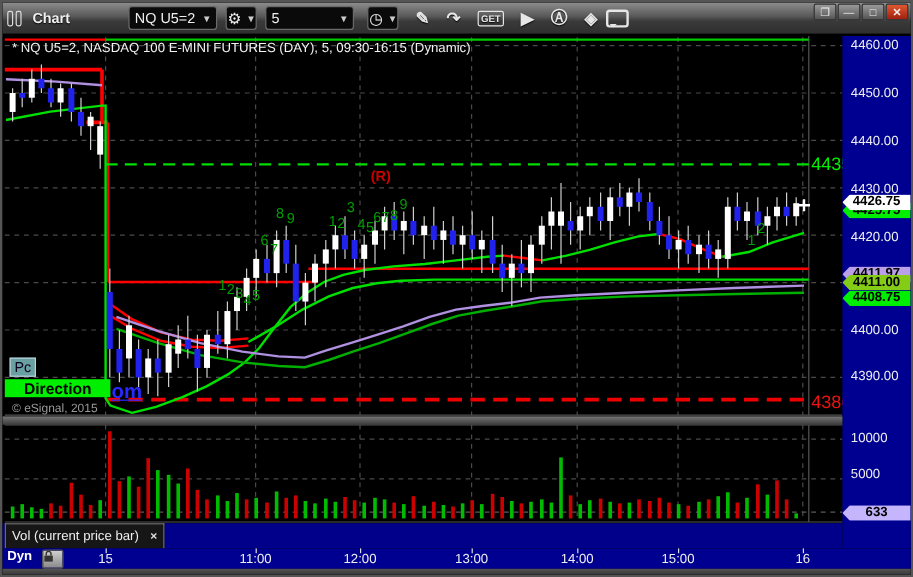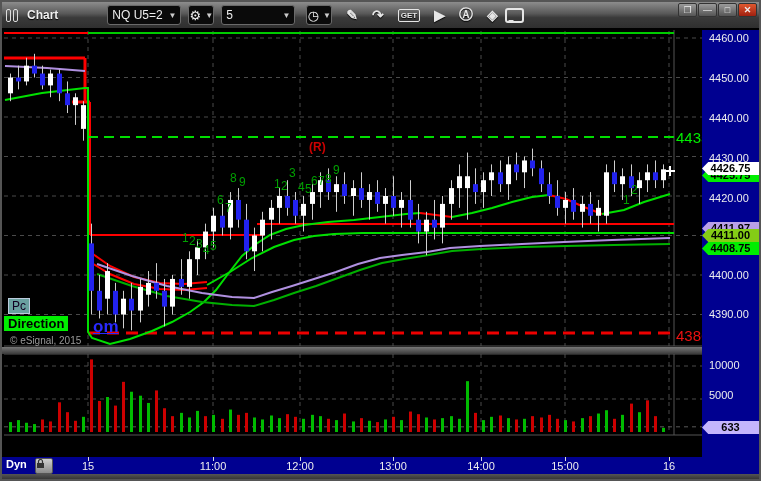--- a/index.html
+++ b/index.html
@@ -25,21 +25,21 @@
   .wb{width:19px;height:14px;font-size:9px;line-height:13px;text-align:center;color:#eee;
       background:linear-gradient(#9a9a9a,#555);border:1px solid #333;border-radius:2px;box-sizing:border-box;}
   .wb.close{background:linear-gradient(#e0582f,#a02010);font-weight:bold;}
   
   .ov{position:absolute;z-index:2;}
   #chart-title{left:8px;top:32px;color:#f2f2f2;font-size:11px;}
   #rtag{color:#cc0000;font-weight:bold;font-size:12px;}
   #lvl4435{color:#00ee00;font-size:15px;}
   #lvl4386{color:#ee1111;font-size:15px;}
   #pcbox{left:6px;top:296px;background:#69a0a0;border:1px solid #bcd;color:#102;font-size:12px;padding:0 3px;}
-  #dirbox{left:2px;top:314px;background:#00ee00;color:#000;font-weight:bold;font-size:13px;padding:0 4px;}
+  #dirbox{left:2px;top:314px;background:#00ee00;color:#000;font-weight:bold;font-size:13px;padding:0 16px;}
   #ombox{left:91px;top:315px;color:#2929ff;font-weight:bold;font-size:17px;text-decoration:underline;}
   #copyr{left:8px;top:333px;color:#999;font-size:10px;}
   
   #axisband{position:absolute;left:700px;top:28px;width:58px;height:427px;background:#000090;z-index:2;}
   .ylab{position:absolute;left:7px;color:#eee;font-size:11px;}
   .badge{position:absolute;left:0;width:57px;height:13px;font-size:11px;font-weight:bold;color:#000;
      text-align:center;line-height:13px;clip-path:polygon(0 50%,11% 0,100% 0,100% 100%,11% 100%);}
   
   #sep{position:absolute;left:0;top:345px;width:700px;height:7px;background:linear-gradient(#777,#3a3a3a);z-index:2;}
   #tabrow{position:absolute;left:0;top:434px;width:700px;height:21px;background:#00008b;z-index:2;}
@@ -414,20 +414,21 @@
       </span>
     <span class="bubble"></span>
   </div>
   <div id="winbtns">
       <span class="wb">❐</span>
       <span class="wb">—</span>
       <span class="wb">□</span>
       <span class="wb close">✕</span>
     </div>
 
+  <div class="ov" id="chart-title">* NQ U5=2, NASDAQ 100 E-MINI FUTURES (DAY), 5, 09:30-16:15 (Dynamic)</div>
   <div class="ov" id="rtag" style="left: 307px; top: 138px;">(R)</div>
   <div class="ov" id="lvl4435" style="left: 674px; top: 127px;">4435</div>
   <div class="ov" id="lvl4386" style="left: 674px; top: 325px;">4386</div>
   <div class="ov" id="pcbox">Pc</div>
   <div class="ov" id="dirbox">Direction</div>
   <div class="ov" id="ombox">om</div>
   <div class="ov" id="copyr">© eSignal, 2015</div>
 
   <div id="axisband">
       <div class="ylab" style="top: 2px;">4460.00</div>
@@ -442,20 +443,26 @@
       <div class="badge" style="top: 139px; background: rgb(0, 238, 0);">4425.75</div>
       <div class="badge" style="top: 132px; background: rgb(255, 255, 255);">4426.75</div>
       <div class="badge" style="top: 192px; background: rgb(185, 160, 232);">4411.97</div>
       <div class="badge" style="top: 199px; background: #84cc16;">4411.00</div>
       <div class="badge" style="top: 212px; background: rgb(0, 238, 0);">4408.75</div>
       <div class="badge" style="top: 391px; background: #c4b5fd;">633</div>
     </div>
 
   <div id="sep"></div>
 
+  <div id="tabrow">
+    <div id="voltab">
+      <span>Vol (current price bar)</span>
+      <span class="x">×</span>
+    </div>
+  </div>
 
   <div id="timebar">
     <span id="dynlab">Dyn</span>
     <span id="lockbtn">
       <svg width="9" height="10">
           <rect x="1" y="4" width="7" height="5" fill="#333"></rect>
           <path d="M2.5 4 V2.5 a2 2 0 0 1 4 0 V4" fill="none" stroke="#333" stroke-width="1.2"></path>
         </svg>
     </span>
   <span class="ttick" style="left: 86px;"></span>

